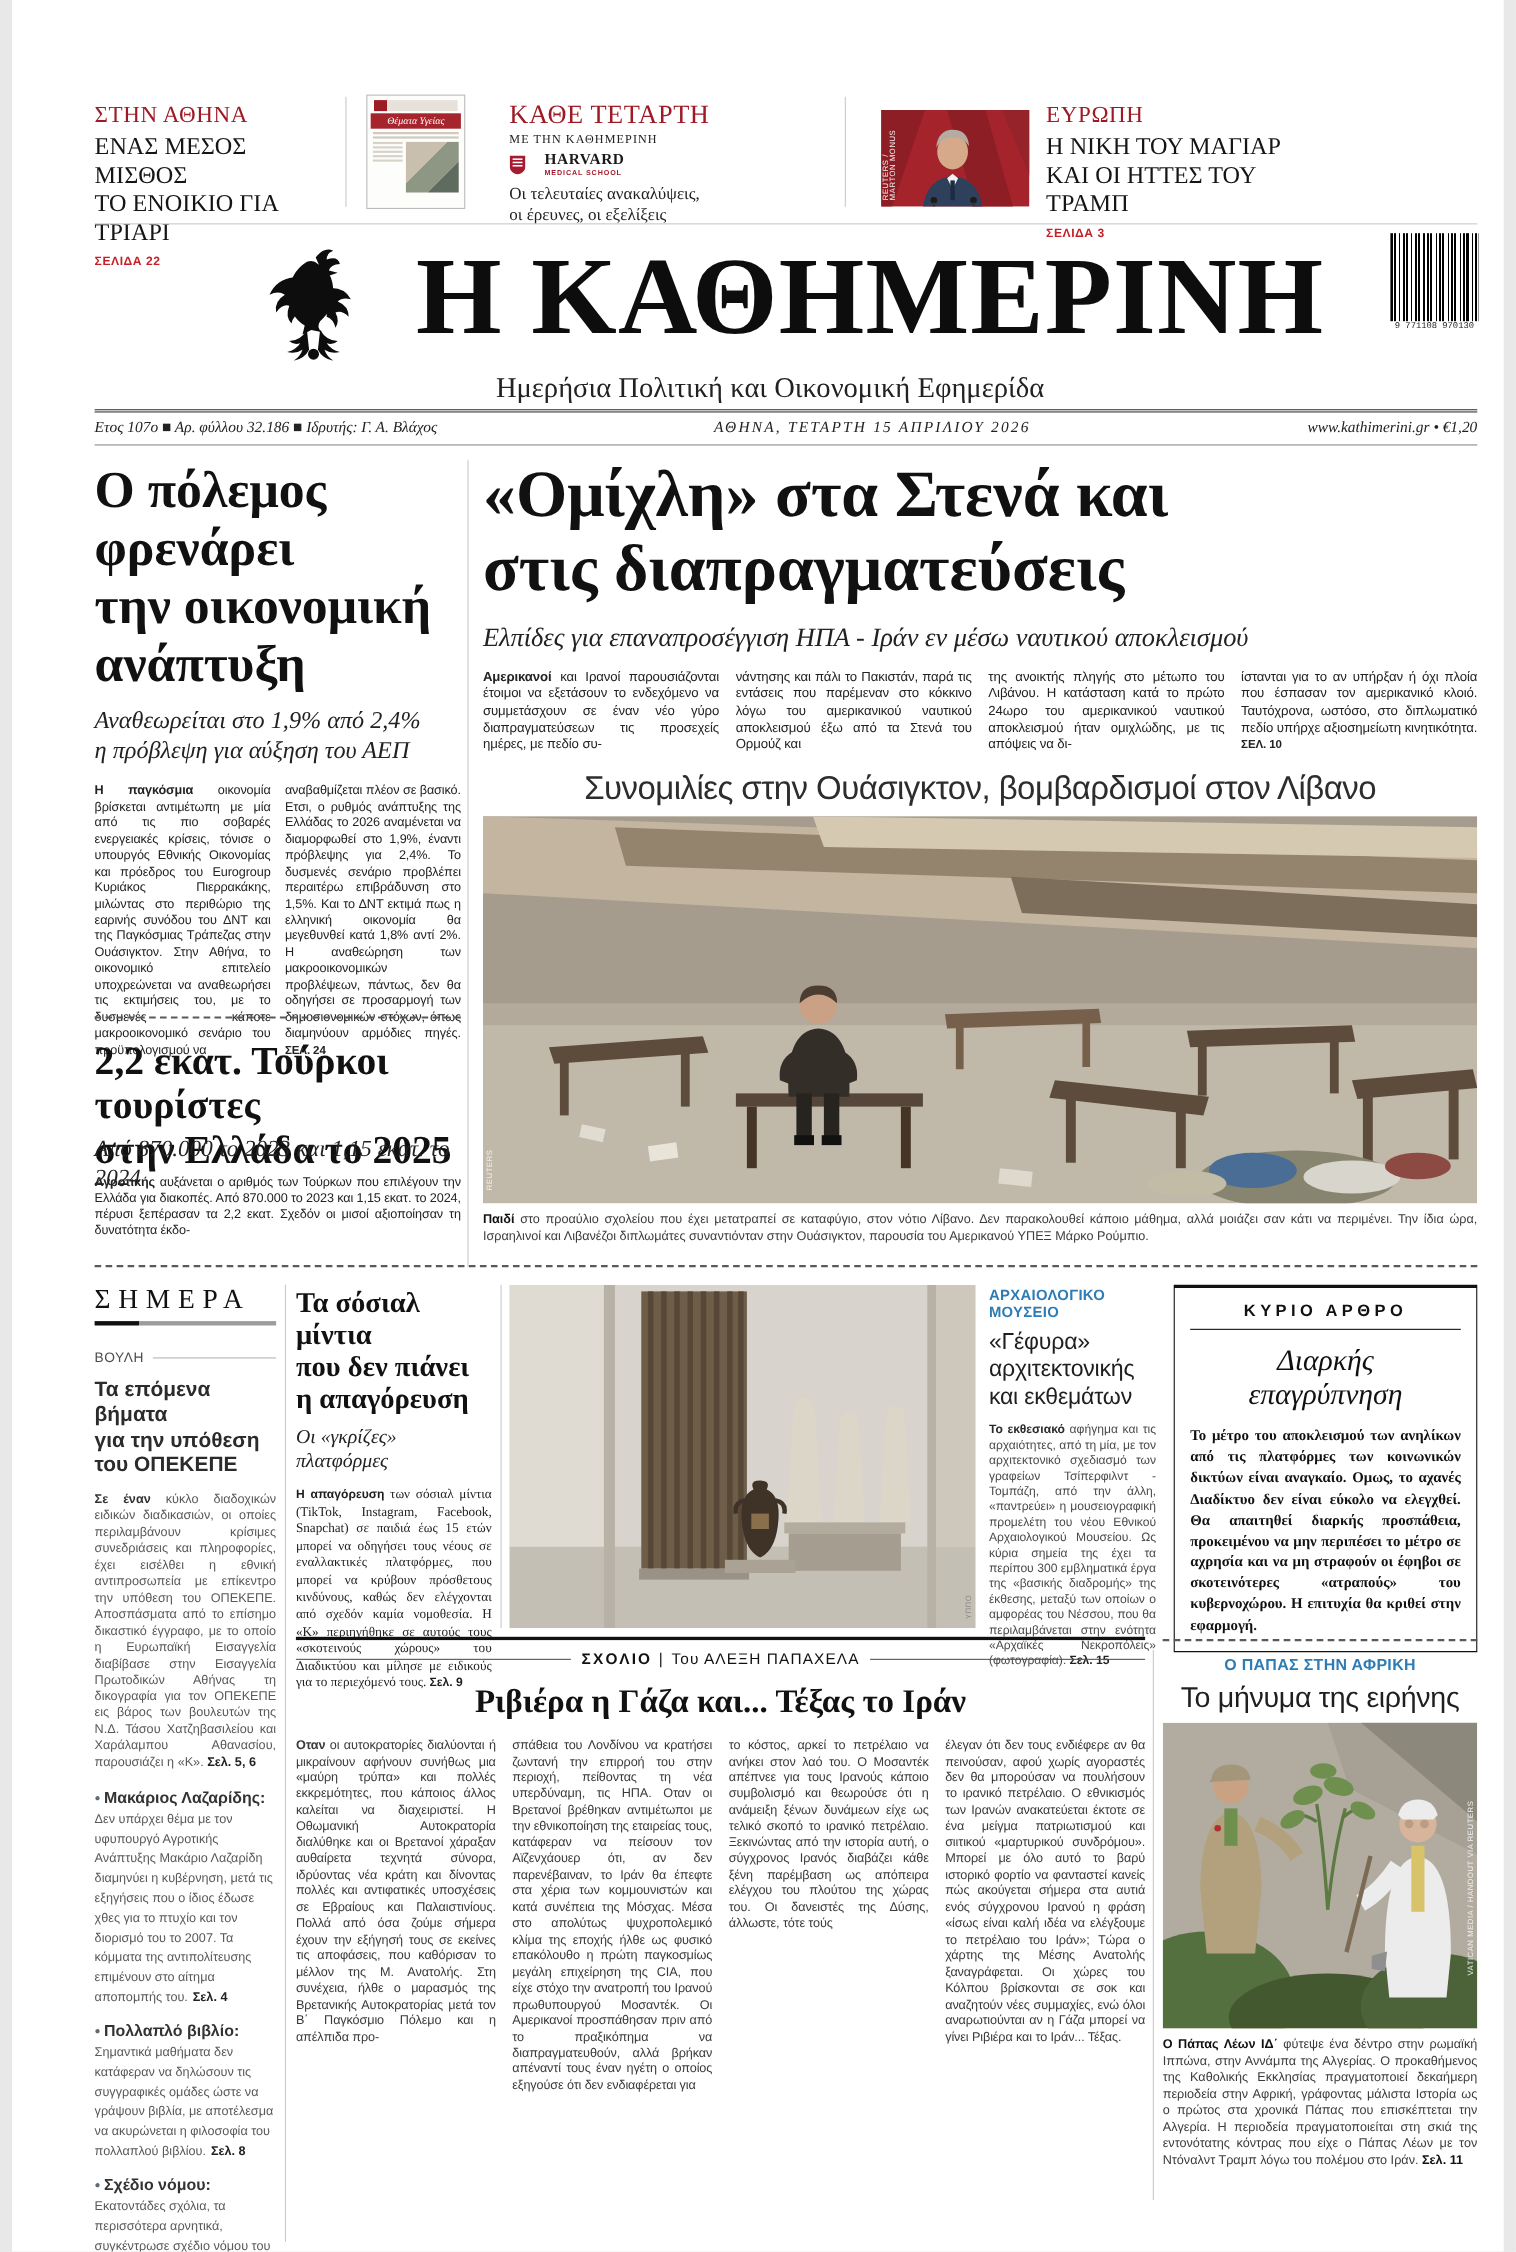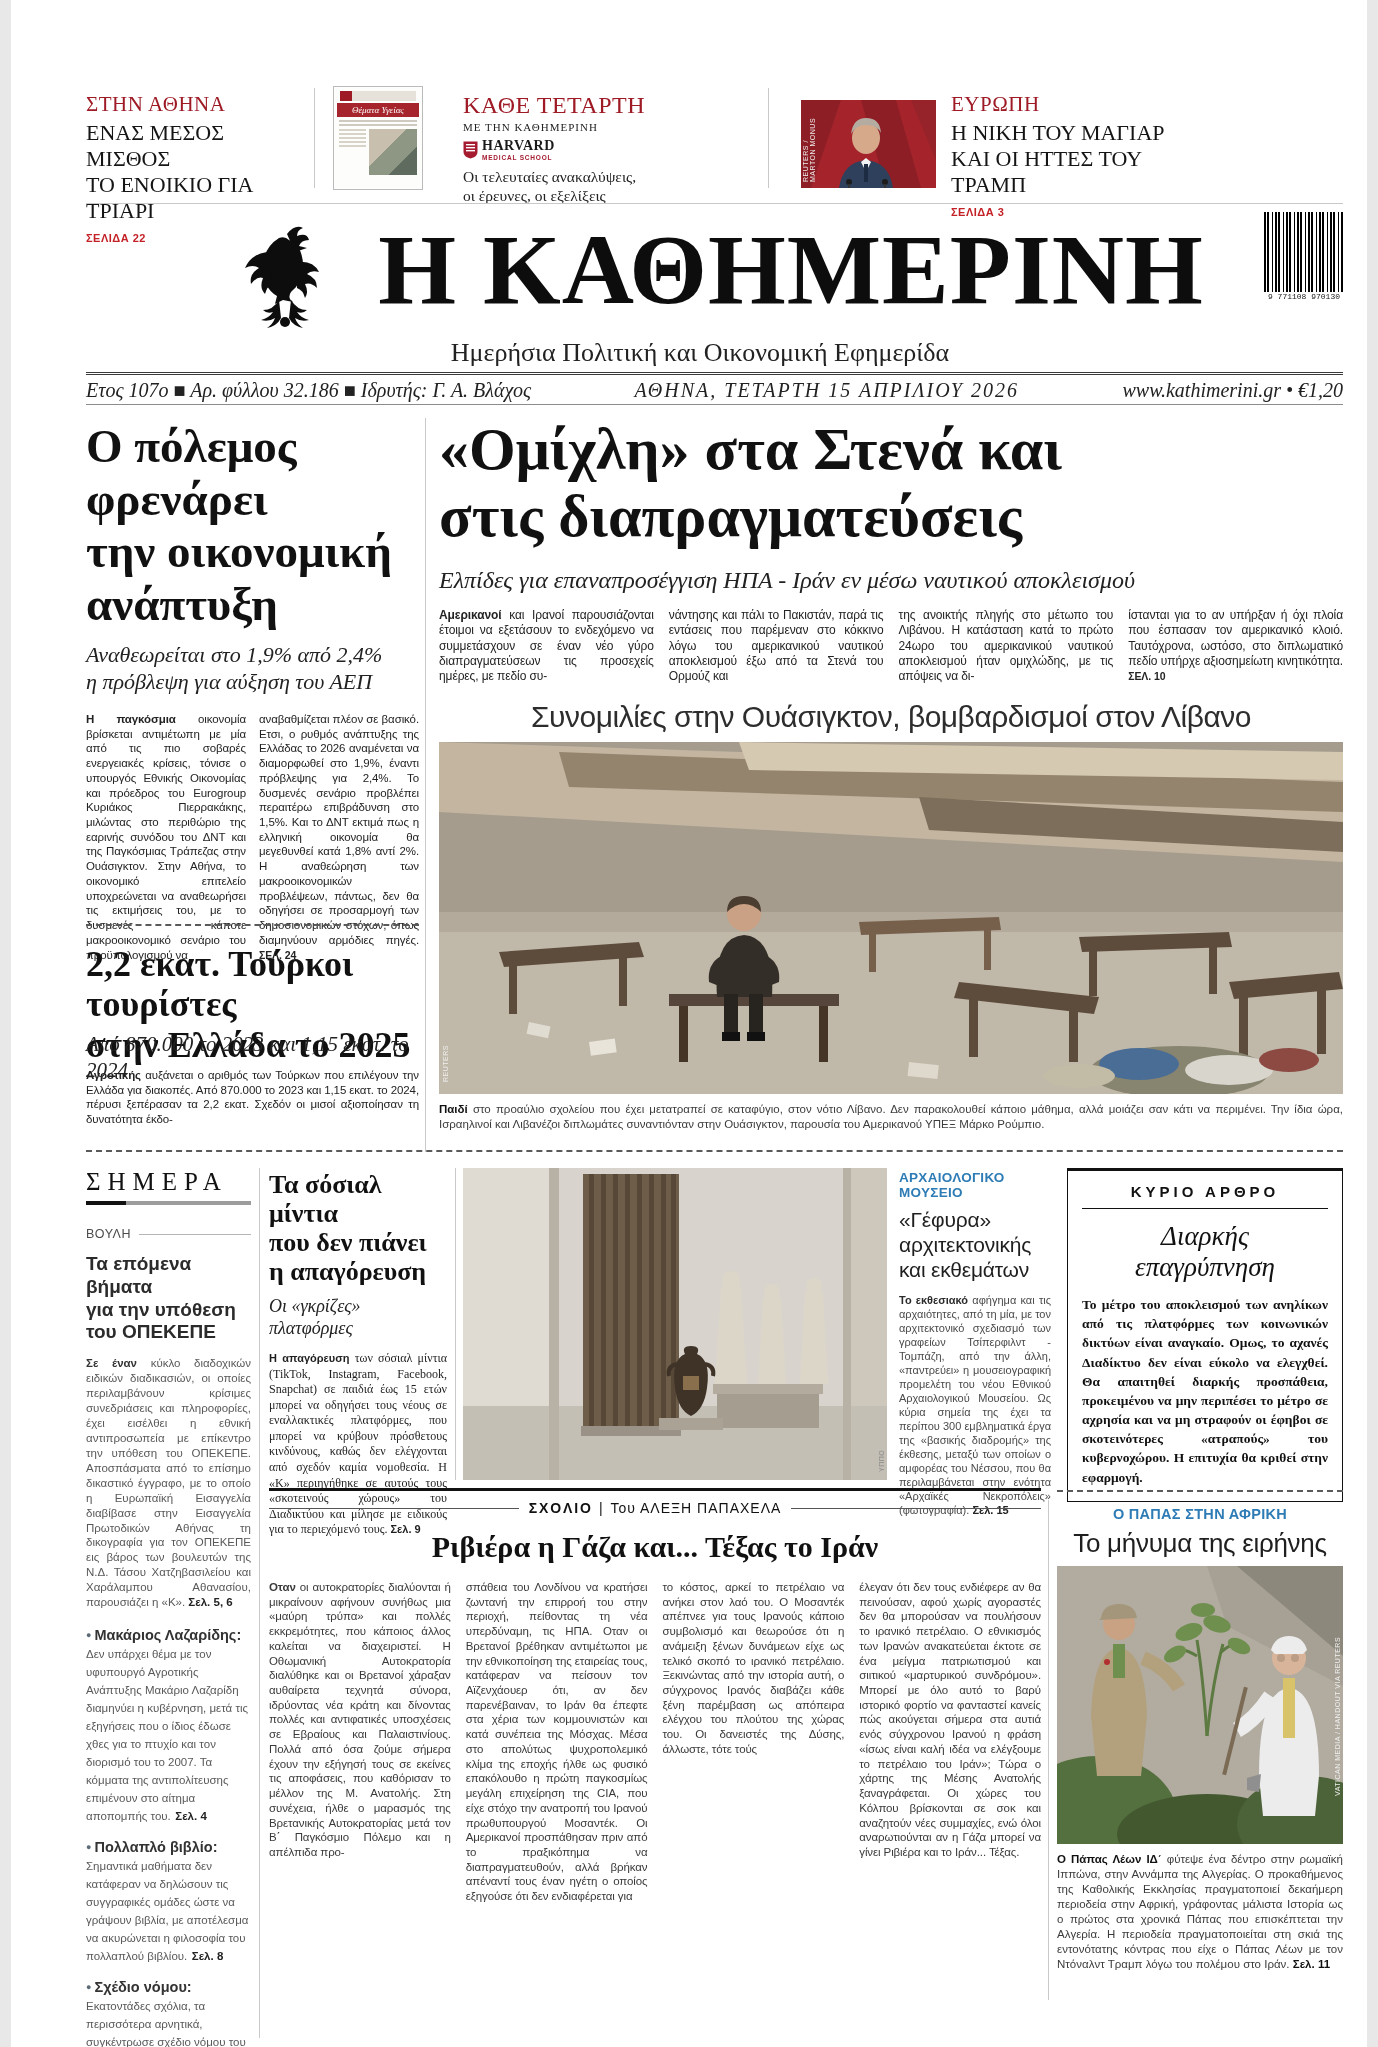--- a/index.html
+++ b/index.html
@@ -20,21 +20,21 @@
   .cols2{display:flex;gap:13px;}
   .cols2>div{flex:1;}
   .cols4{display:flex;gap:15px;}
   .cols4>div{flex:1;}
   
   .promo-kicker{font-family:"Liberation Serif",serif;font-size:21px;color:#9e1b26;letter-spacing:.5px;}
   .promo-title{font-family:"Liberation Serif",serif;font-size:22px;line-height:1.18;color:#151515;margin-top:3px;}
   
   #masthead-title{font-family:"Liberation Serif",serif;font-weight:bold;font-size:100px;color:#0d0d0d;letter-spacing:1px;}
   #tagline{font-family:"Liberation Serif",serif;font-size:26px;color:#222;}
-  .dateline{font-family:"Liberation Serif",serif;font-style:italic;font-size:20px;color:#222;}
+  .dateline{font-family:"Liberation Serif",serif;font-style:italic;font-size:14px;color:#222;}
   
   .h-left{font-family:"Liberation Serif",serif;font-weight:600;font-size:47px;line-height:1.12;color:#111;}
   .deck{font-family:"Liberation Serif",serif;font-style:italic;font-size:22px;line-height:1.22;color:#222;}
   .h-main{font-family:"Liberation Serif",serif;font-weight:600;font-size:60px;line-height:1.12;color:#111;}
   .h-2{font-family:"Liberation Serif",serif;font-weight:600;font-size:36px;line-height:1.12;color:#111;}
   .photo-strip-title{font-size:30px;font-weight:300;letter-spacing:-.5px;color:#2d2d2d;text-align:center;}
   .caption{font-size:11.5px;line-height:1.3;color:#3c3c3c;}
   
   .simera-title{font-family:"Liberation Serif",serif;font-size:25px;letter-spacing:7px;color:#111;}
   .kicker-sm{font-size:12.5px;color:#4c4c4c;letter-spacing:.5px;}
@@ -86,21 +86,21 @@
         <div style="height:2px;background:#d8d3c9;margin-bottom:2px;"></div>
         <div style="height:2px;background:#d8d3c9;"></div>
       </div>
       <div style="width:48px;height:46px;background:linear-gradient(135deg,#c9bfae 0 40%,#8e9784 40% 70%,#5f6b5e 70% 100%);"></div>
     </div>
   </div>
 
   <div class="abs" style="left:452px;top:92px;width:290px;">
     <div class="promo-kicker" style="font-size:24px;">ΚΑΘΕ ΤΕΤΑΡΤΗ</div>
     <div style="font-family:'Liberation Serif',serif;font-size:11px;letter-spacing:1px;color:#222;margin-top:2px;">ΜΕ ΤΗΝ ΚΑΘΗΜΕΡΙΝΗ</div>
-    <div style="display:flex;align-items:center;gap:4px;margin-top:5px;">
+    <div style="display:flex;align-items:center;gap:17px;margin-top:5px;">
       <svg width="15" height="18" viewBox="0 0 15 18">
           <path d="M0.5,0.5 h14 v10 c0,4 -3,6 -7,7 c-4,-1 -7,-3 -7,-7 Z" fill="#a51c30"></path>
           <rect x="3" y="3" width="9" height="1.4" fill="#fff"></rect>
           <rect x="3" y="6" width="9" height="1.4" fill="#fff"></rect>
           <rect x="3" y="9" width="9" height="1.4" fill="#fff"></rect>
         </svg>
       <div>
         <div style="font-family:'Liberation Serif',serif;font-weight:bold;font-size:14px;color:#1a1a1a;letter-spacing:.5px;">HARVARD</div>
         <div style="font-size:6.5px;font-weight:bold;color:#a51c30;letter-spacing:.8px;">MEDICAL SCHOOL</div>
       </div>

